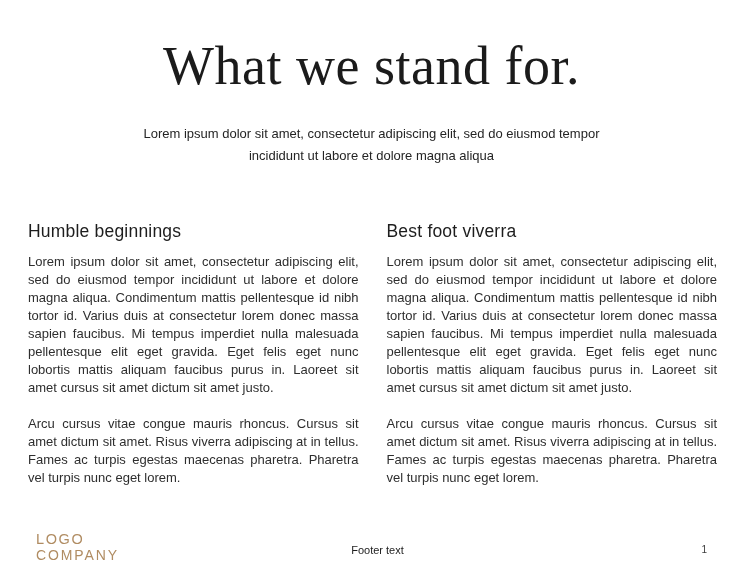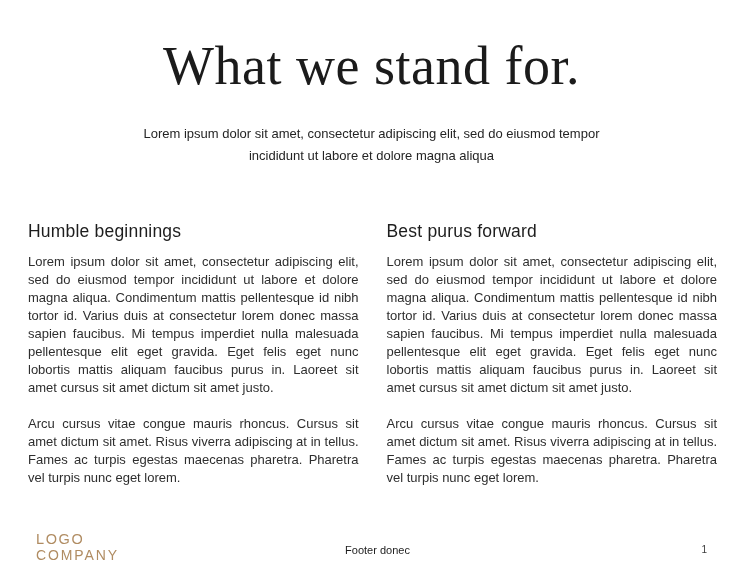--- a/index.html
+++ b/index.html
@@ -111,28 +111,28 @@
   </header>
 
   <main class="columns">
     <section class="col">
       <h2 class="col-heading">Humble beginnings</h2>
       <p>Lorem ipsum dolor sit amet, consectetur adipiscing elit, sed do eiusmod tempor incididunt ut labore et dolore magna aliqua. Condimentum mattis pellentesque id nibh tortor id. Varius duis at consectetur lorem donec massa sapien faucibus. Mi tempus imperdiet nulla malesuada pellentesque elit eget gravida. Eget felis eget nunc lobortis mattis aliquam faucibus purus in. Laoreet sit amet cursus sit amet dictum sit amet justo.</p>
       <p>Arcu cursus vitae congue mauris rhoncus. Cursus sit amet dictum sit amet. Risus viverra adipiscing at in tellus. Fames ac turpis egestas maecenas pharetra. Pharetra vel turpis nunc eget lorem.</p>
     </section>
 
     <section class="col">
-      <h2 class="col-heading">Best purus forward</h2>
+      <h2 class="col-heading">Best foot viverra</h2>
       <p>Lorem ipsum dolor sit amet, consectetur adipiscing elit, sed do eiusmod tempor incididunt ut labore et dolore magna aliqua. Condimentum mattis pellentesque id nibh tortor id. Varius duis at consectetur lorem donec massa sapien faucibus. Mi tempus imperdiet nulla malesuada pellentesque elit eget gravida. Eget felis eget nunc lobortis mattis aliquam faucibus purus in. Laoreet sit amet cursus sit amet dictum sit amet justo.</p>
       <p>Arcu cursus vitae congue mauris rhoncus. Cursus sit amet dictum sit amet. Risus viverra adipiscing at in tellus. Fames ac turpis egestas maecenas pharetra. Pharetra vel turpis nunc eget lorem.</p>
     </section>
   </main>
 
   <footer class="footer">
     <div class="logo">
       <span class="logo-line1" style="color: rgb(176, 140, 98);">LOGO</span>
       <span class="logo-line2" style="color: rgb(176, 140, 98);">COMPANY</span>
     </div>
-    <div class="footer-text">Footer donec</div>
+    <div class="footer-text">Footer text</div>
     <div class="page-number">1</div>
   </footer>
 
 </div>
 
 </body></html>

